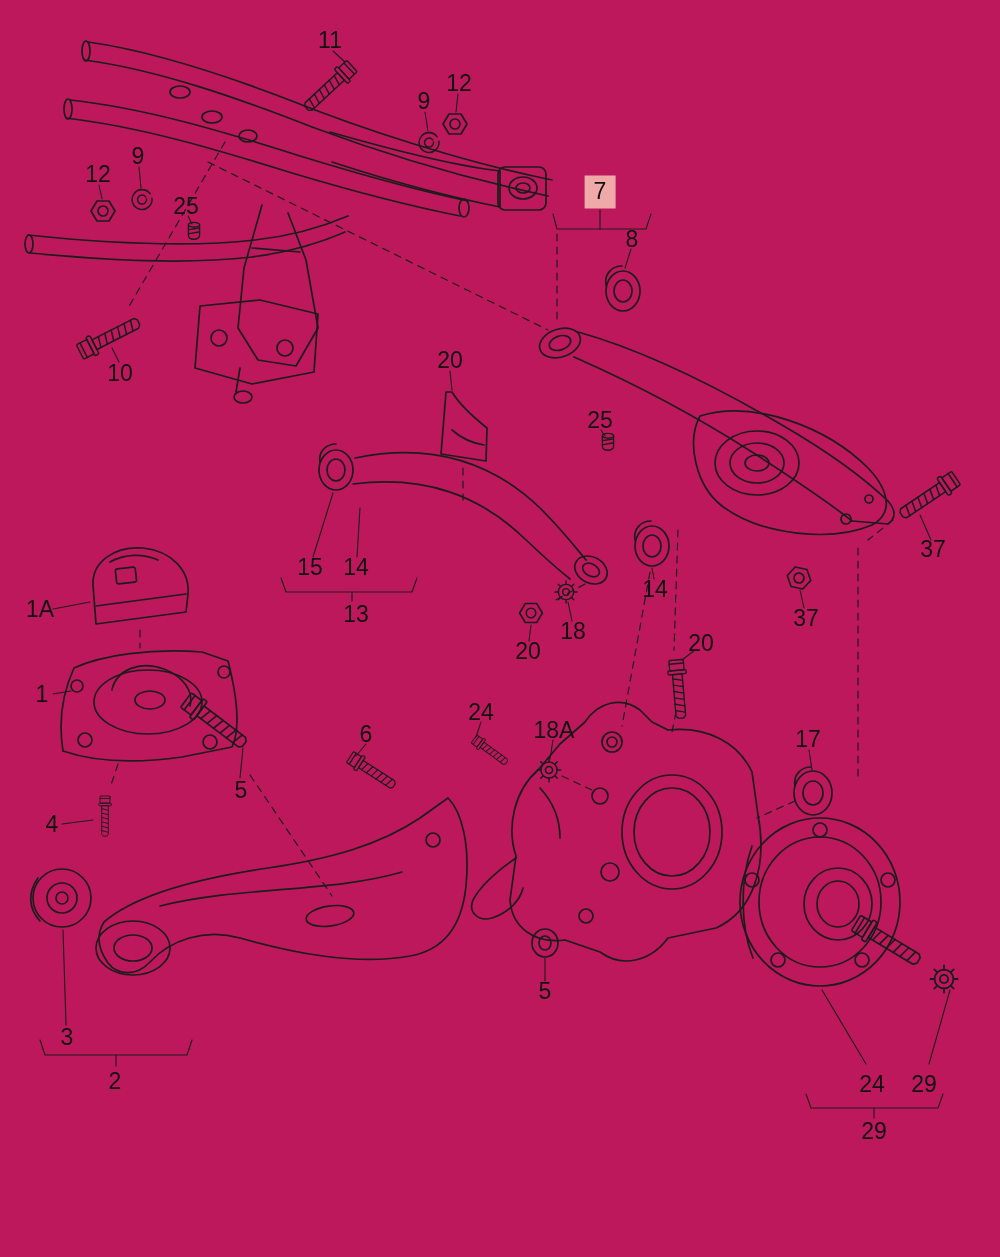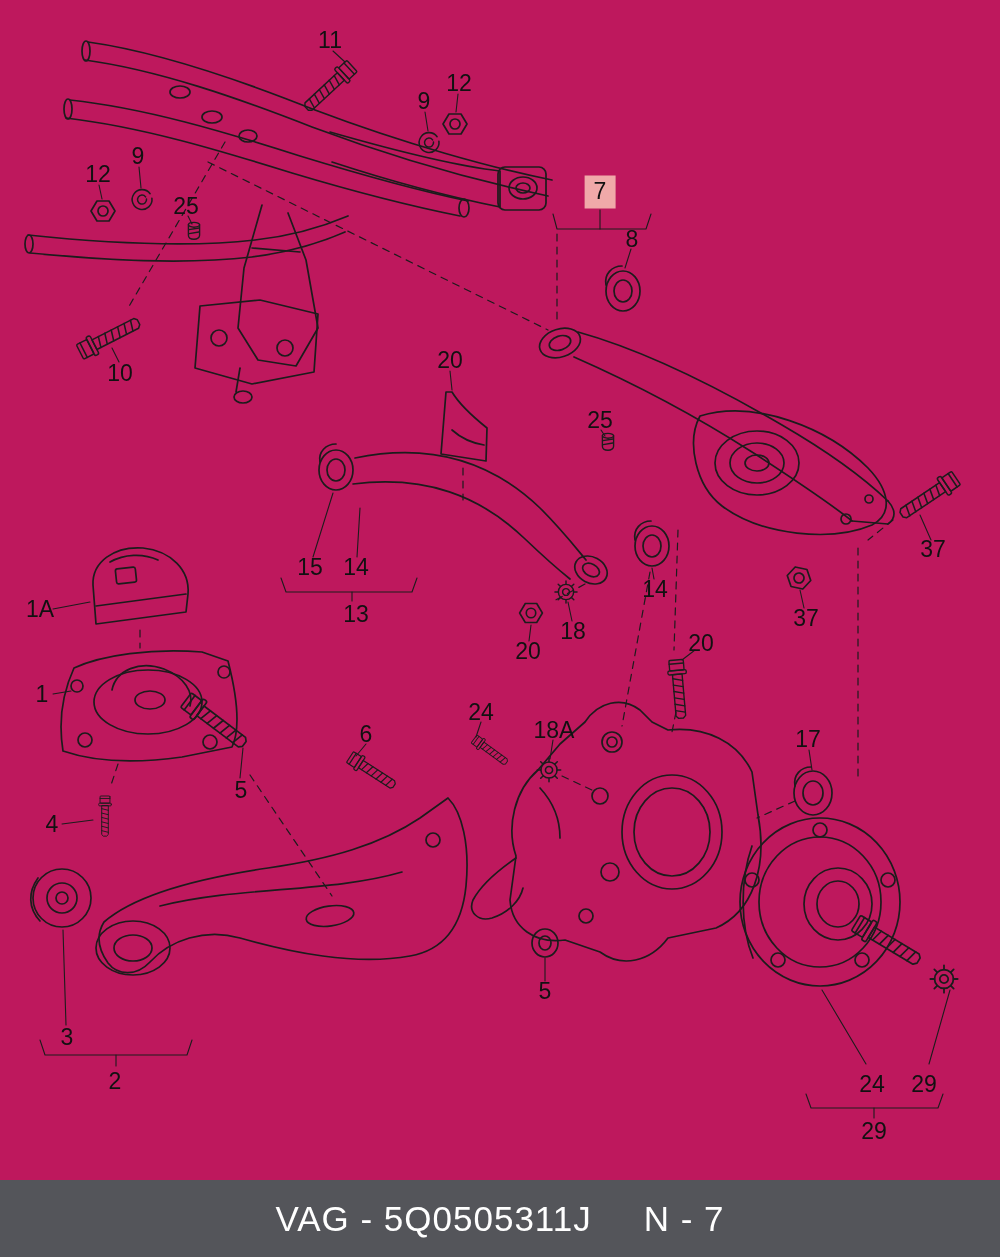--- a/index.html
+++ b/index.html
@@ -319,18 +319,14 @@
   <div class="part-label" style="left:366px;top:734px">6</div>
   <div class="part-label" style="left:241px;top:790px">5</div>
   <div class="part-label" style="left:52px;top:824px">4</div>
   <div class="part-label" style="left:545px;top:991px">5</div>
   <div class="part-label" style="left:67px;top:1037px">3</div>
   <div class="part-label" style="left:115px;top:1081px">2</div>
   <div class="part-label" style="left:872px;top:1084px">24</div>
   <div class="part-label" style="left:924px;top:1084px">29</div>
   <div class="part-label" style="left:874px;top:1131px">29</div>
 
-  <footer class="footer">
-    <span>VAG - 5Q0505311J</span>
-    <span>N - 7</span>
-  </footer>
 
 </div>
 
 </body></html>

